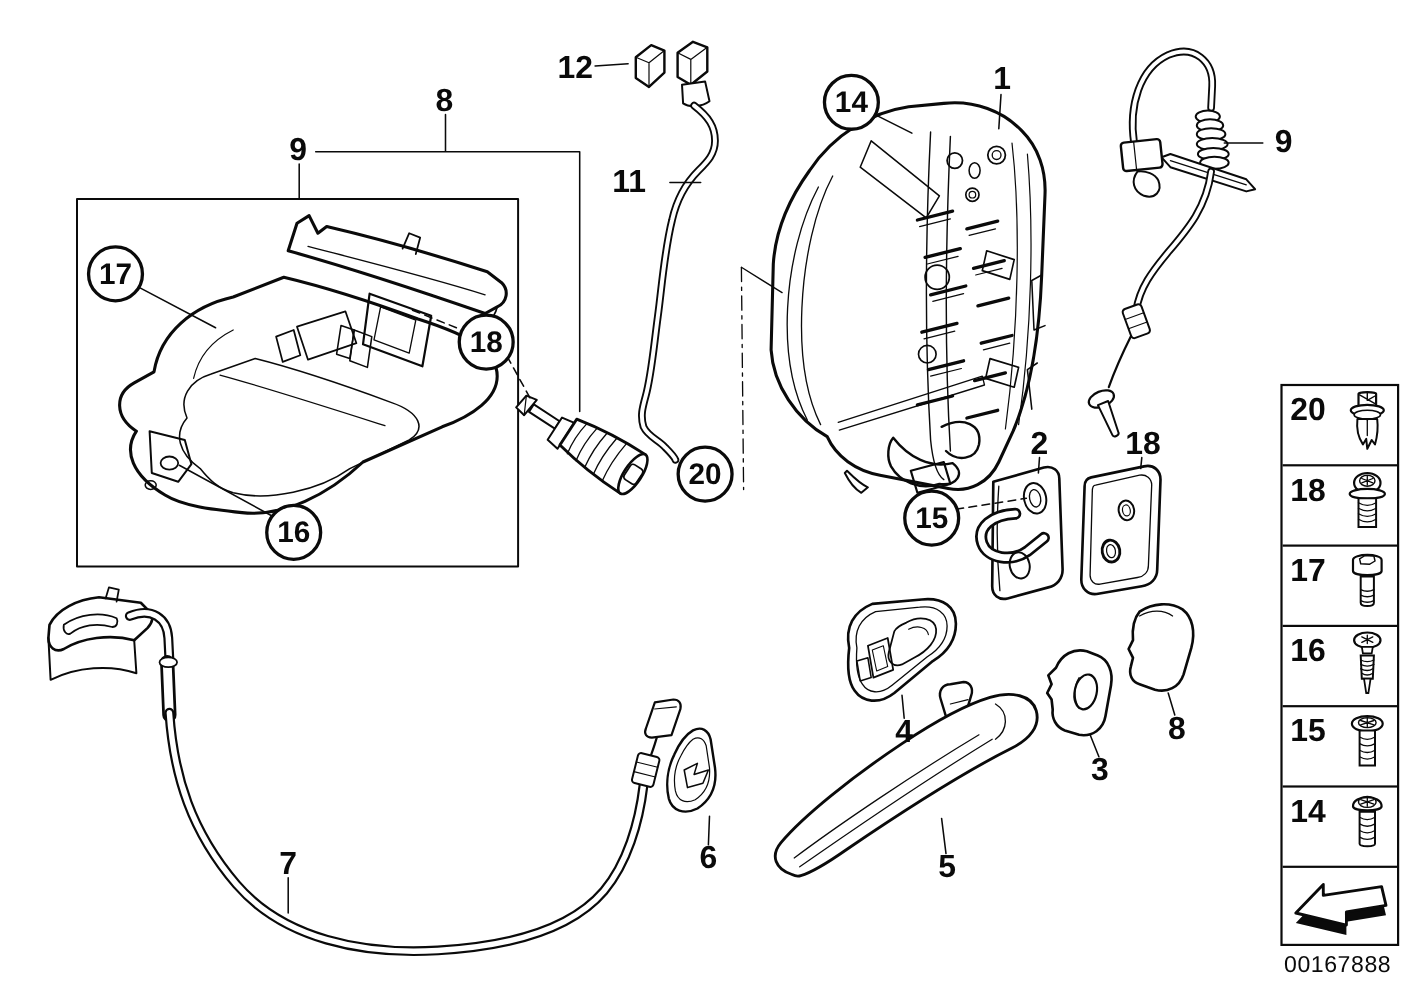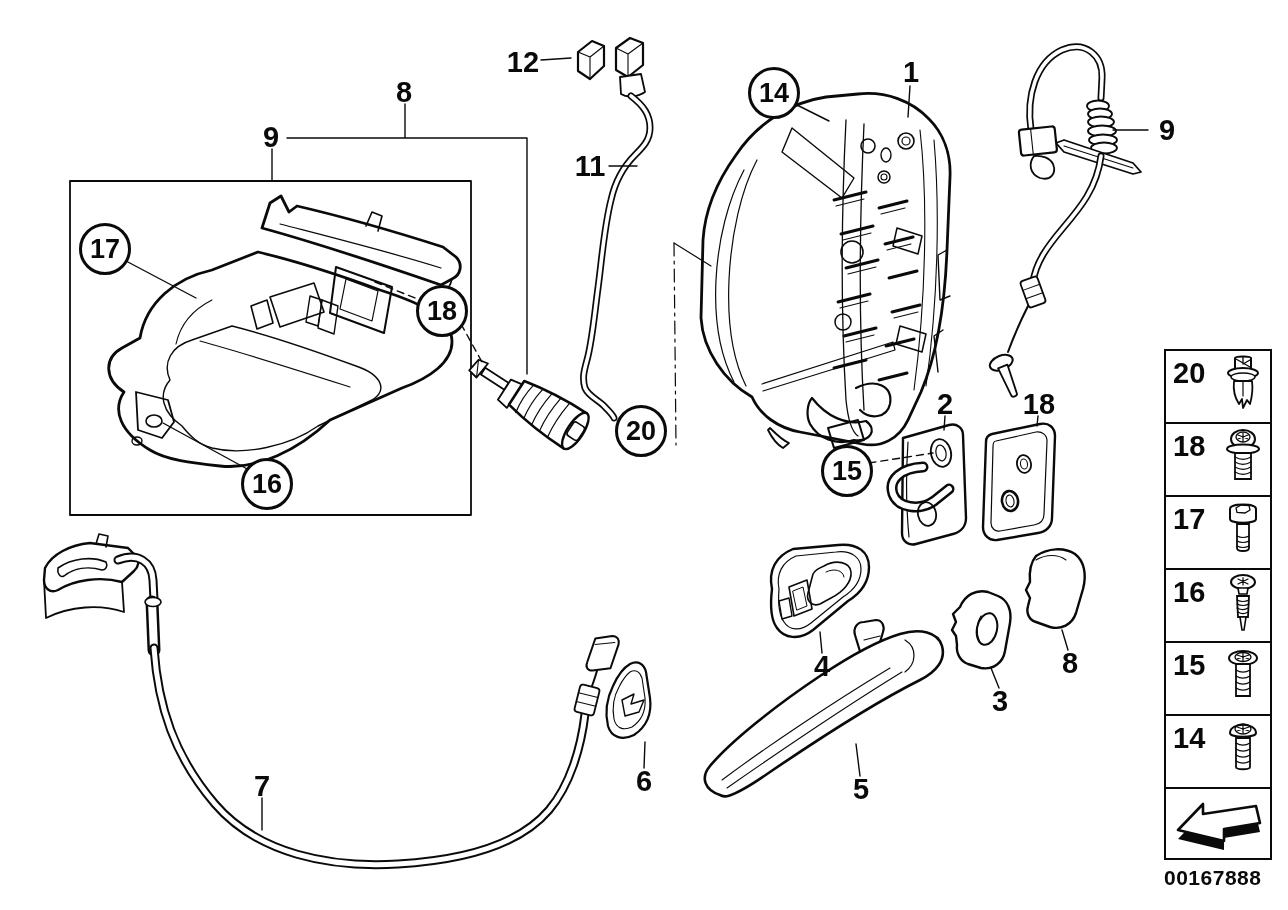--- a/index.html
+++ b/index.html
@@ -14,22 +14,22 @@
   .co.circled{
       width:46px;height:46px;border:3px solid #0a0a0a;border-radius:50%;
       background:#fff;font-size:27px;display:flex;align-items:center;justify-content:center;}
   
   .legend{position:absolute;left:1164px;top:349px;width:104px;border:2px solid #0a0a0a;background:#fff;}
   .legend .cell{height:71px;border-bottom:2px solid #0a0a0a;display:flex;align-items:center;position:relative;cursor:pointer;}
   .legend .cell:last-child{border-bottom:none;}
   .legend .num{font-weight:bold;font-size:29px;position:absolute;left:7px;top:6px;}
   .legend .ic{position:absolute;right:3px;top:50%;transform:translateY(-50%);}
   .legend .arrowcell{height:69px;display:flex;align-items:center;justify-content:center;}
-  .image-id{position:absolute;left:1164px;top:866px;width:104px;
-      font-size:21px;font-weight:bold;letter-spacing:.5px;}
+  .image-id{position:absolute;left:1164px;top:866px;width:104px;text-align:center;
+      font-size:21px;font-weight:normal;letter-spacing:.5px;}
 </style>
 </head>
 <body>
 
 <div class="stage">
 
   <svg class="art" width="1288" height="910" viewBox="0 0 1288 910">
     <g stroke="#0a0a0a" fill="none" stroke-linecap="round" stroke-linejoin="round">
 
       <rect x="70" y="181" width="401" height="334" stroke-width="1.8"></rect>
@@ -274,21 +274,21 @@
   <div class="co plain" style="left:911px;top:72px">1</div>
   <div class="co plain" style="left:945px;top:404px">2</div>
   <div class="co plain" style="left:1000px;top:701px">3</div>
   <div class="co plain" style="left:822px;top:666px">4</div>
   <div class="co plain" style="left:861px;top:789px">5</div>
   <div class="co plain" style="left:644px;top:781px">6</div>
   <div class="co plain" style="left:262px;top:786px">7</div>
   <div class="co plain" style="left:404px;top:92px">8</div>
   <div class="co plain" style="left:271px;top:137px">9</div>
   <div class="co plain" style="left:1167px;top:130px">9</div>
-  <div class="co plain" style="left:590px;top:166px">11</div>
+  <div class="co plain" style="left:572px;top:166px">11</div>
   <div class="co plain" style="left:523px;top:62px">12</div>
   <div class="co plain" style="left:1070px;top:663px">8</div>
   <div class="co circled" style="left:774px;top:93px">14</div>
   <div class="co circled" style="left:847px;top:471px">15</div>
   <div class="co circled" style="left:267px;top:484px">16</div>
   <div class="co circled" style="left:105px;top:249px">17</div>
   <div class="co circled" style="left:442px;top:311px">18</div>
   <div class="co plain" style="left:1039px;top:404px">18</div>
   <div class="co circled" style="left:641px;top:431px">20</div>
 

